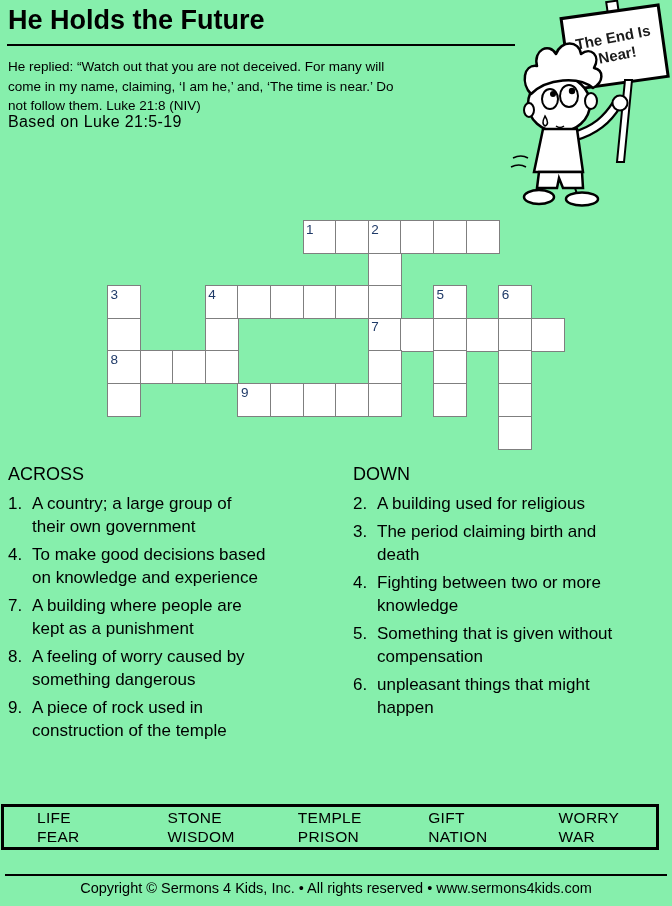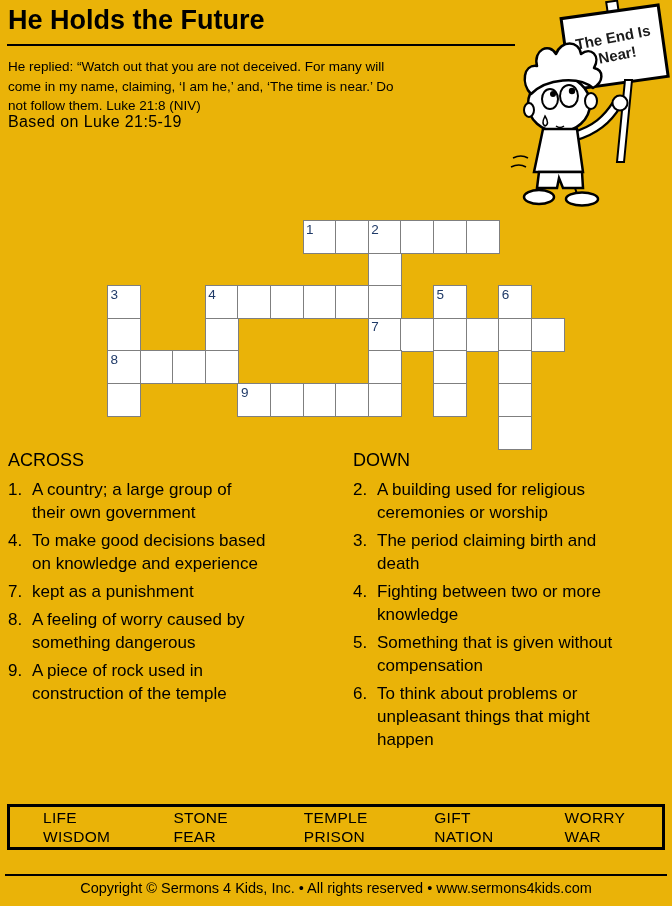--- a/index.html
+++ b/index.html
@@ -1,46 +1,46 @@
 <!DOCTYPE html>
 <html><head>
 <meta charset="utf-8">
 <style>
   html,body { margin:0; padding:0; background:#fff; }
   .page {
-    position:relative; width:672px; height:906px; background:#eab308;
+    position:relative; width:672px; height:906px; background:#86efac;
     font-family:"Liberation Sans", sans-serif; color:#000; overflow:hidden;
   }
   .title { position:absolute; left:8px; top:5px; font-size:27px; font-weight:bold; white-space:nowrap; }
   .title-rule { position:absolute; left:7px; top:44px; width:508px; height:2px; background:#000; }
   .verse { position:absolute; left:8px; top:57px; font-size:13.5px; line-height:19.5px; white-space:nowrap; }
   .based { position:absolute; left:8px; top:113px; font-size:16px; letter-spacing:0.4px; white-space:nowrap; }
 
   .illu { position:absolute; left:503px; top:0; width:169px; height:207px; }
 
   .grid { position:absolute; left:107px; top:220px; width:460px; height:232px; }
   .cw-cell {
     position:absolute; width:34.1px; height:34.1px; box-sizing:border-box;
     border:1.5px solid #7f7f7f; background:#fff;
   }
   .cw-num {
     position:absolute; left:2.5px; top:0.5px; font-size:13.5px; line-height:16px;
     color:#1f3a68;
   }
 
-  .clues-col { position:absolute; top:450px; }
+  .clues-col { position:absolute; top:464px; }
   .across-col { left:8px; width:335px; }
   .down-col  { left:353px; width:315px; }
   .clues-h { font-size:18px; margin:0 0 7px 0; font-weight:normal; }
   .clue { display:flex; margin-bottom:5px; font-size:17px; line-height:23px; }
   .clue-num { width:24px; flex:none; }
   .clue-text { flex:1; }
 
   .word-bank {
-    position:absolute; left:7px; top:804px; width:658px; height:46px;
+    position:absolute; left:1px; top:804px; width:658px; height:46px;
     border:3px solid #000; box-sizing:border-box;
     display:grid; grid-template-columns:repeat(5,1fr); grid-auto-rows:19px;
     align-content:center;
   }
   .wb-word { padding-left:33px; font-size:15.5px; line-height:19px; letter-spacing:0.3px; }
 
   .footer-rule { position:absolute; left:5px; top:874px; width:662px; height:1.5px; background:#000; }
   .footer { position:absolute; left:0; top:880px; width:672px; text-align:center; font-size:14.5px; }
 </style>
 </head>
@@ -176,20 +176,21 @@
         <div class="clue">
           <div class="clue-num">4.</div>
           <div class="clue-text">
             <div>To make good decisions based</div>
             <div>on knowledge and experience</div>
           </div>
         </div>
         <div class="clue">
           <div class="clue-num">7.</div>
           <div class="clue-text">
+            <div>A building where people are</div>
             <div>kept as a punishment</div>
           </div>
         </div>
         <div class="clue">
           <div class="clue-num">8.</div>
           <div class="clue-text">
             <div>A feeling of worry caused by</div>
             <div>something dangerous</div>
           </div>
         </div>
@@ -203,21 +204,20 @@
       </div>
   </div>
 
   <div class="clues-col down-col">
     <div class="clues-h">DOWN</div>
     <div id="down-list">
         <div class="clue">
           <div class="clue-num">2.</div>
           <div class="clue-text">
             <div>A building used for religious</div>
-            <div>ceremonies or worship</div>
           </div>
         </div>
         <div class="clue">
           <div class="clue-num">3.</div>
           <div class="clue-text">
             <div>The period claiming birth and</div>
             <div>death</div>
           </div>
         </div>
         <div class="clue">
@@ -230,36 +230,35 @@
         <div class="clue">
           <div class="clue-num">5.</div>
           <div class="clue-text">
             <div>Something that is given without</div>
             <div>compensation</div>
           </div>
         </div>
         <div class="clue">
           <div class="clue-num">6.</div>
           <div class="clue-text">
-            <div>To think about problems or</div>
             <div>unpleasant things that might</div>
             <div>happen</div>
           </div>
         </div>
       </div>
   </div>
 
   <div class="word-bank" id="word-bank">
       <div class="wb-word">LIFE</div>
       <div class="wb-word">STONE</div>
       <div class="wb-word">TEMPLE</div>
       <div class="wb-word">GIFT</div>
       <div class="wb-word">WORRY</div>
+      <div class="wb-word">FEAR</div>
       <div class="wb-word">WISDOM</div>
-      <div class="wb-word">FEAR</div>
       <div class="wb-word">PRISON</div>
       <div class="wb-word">NATION</div>
       <div class="wb-word">WAR</div>
     </div>
 
   <div class="footer-rule"></div>
   <div class="footer">Copyright © Sermons 4 Kids, Inc. • All rights reserved • www.sermons4kids.com</div>
 
 </div>
 

